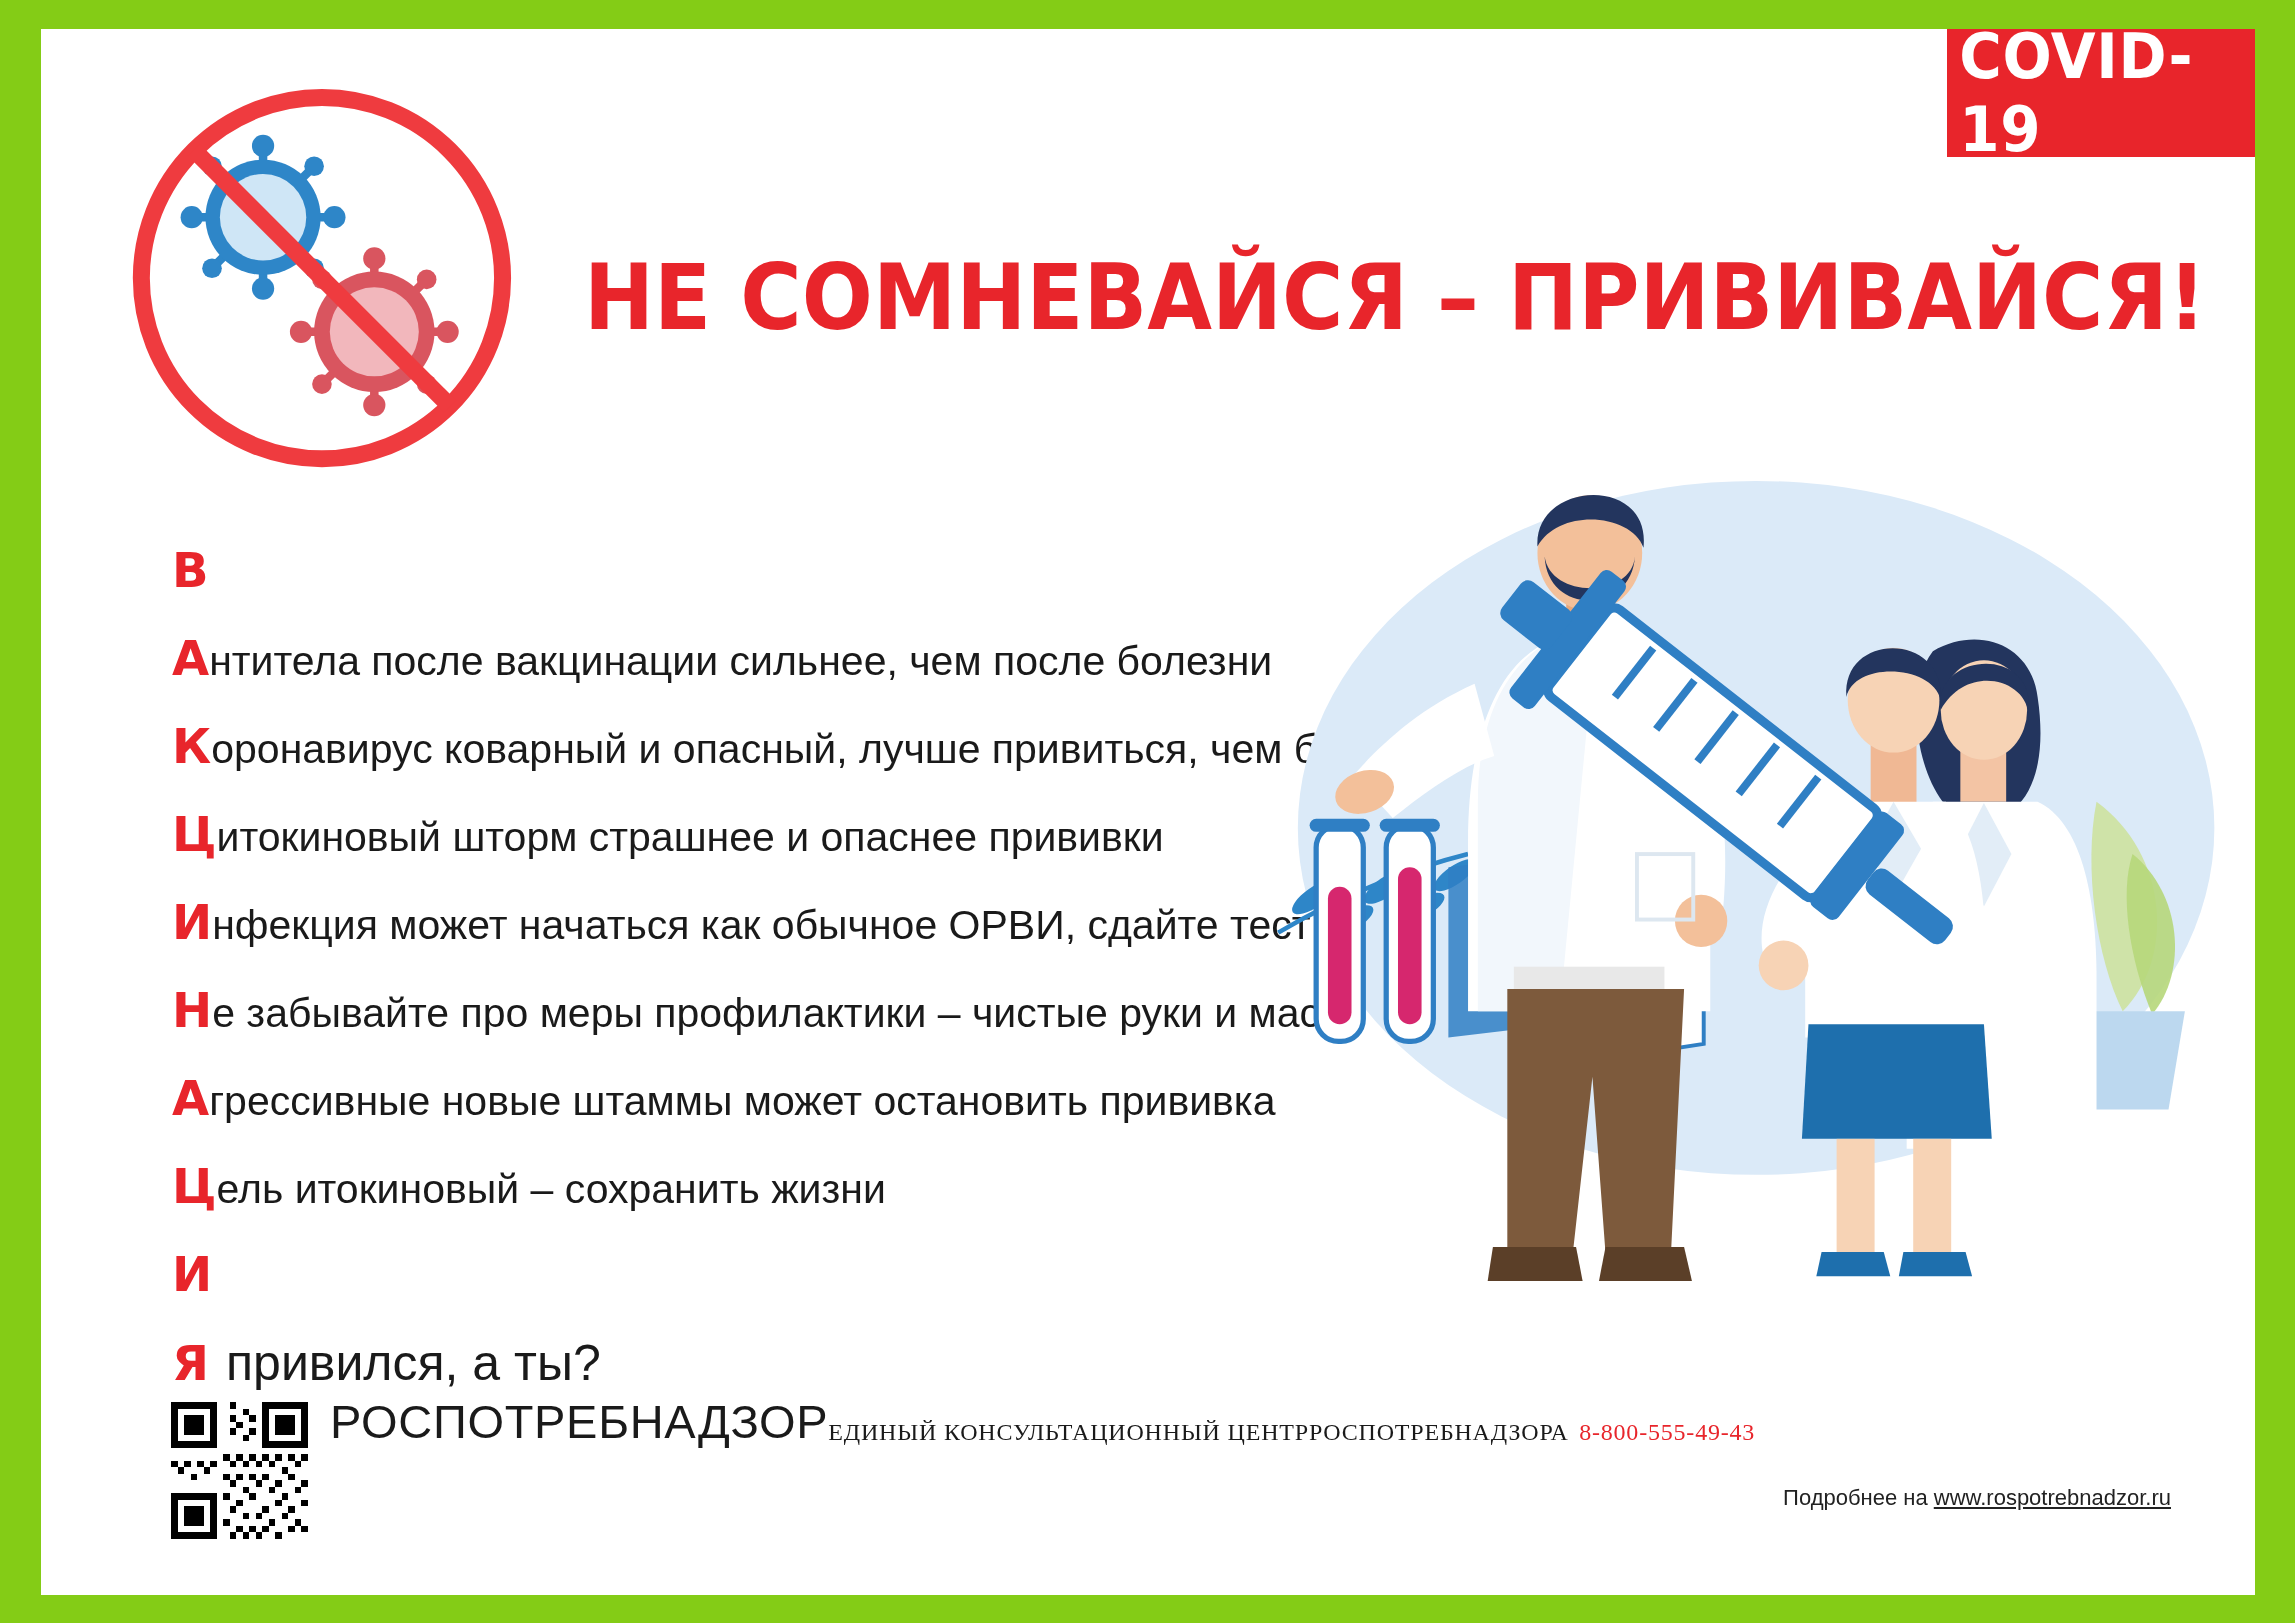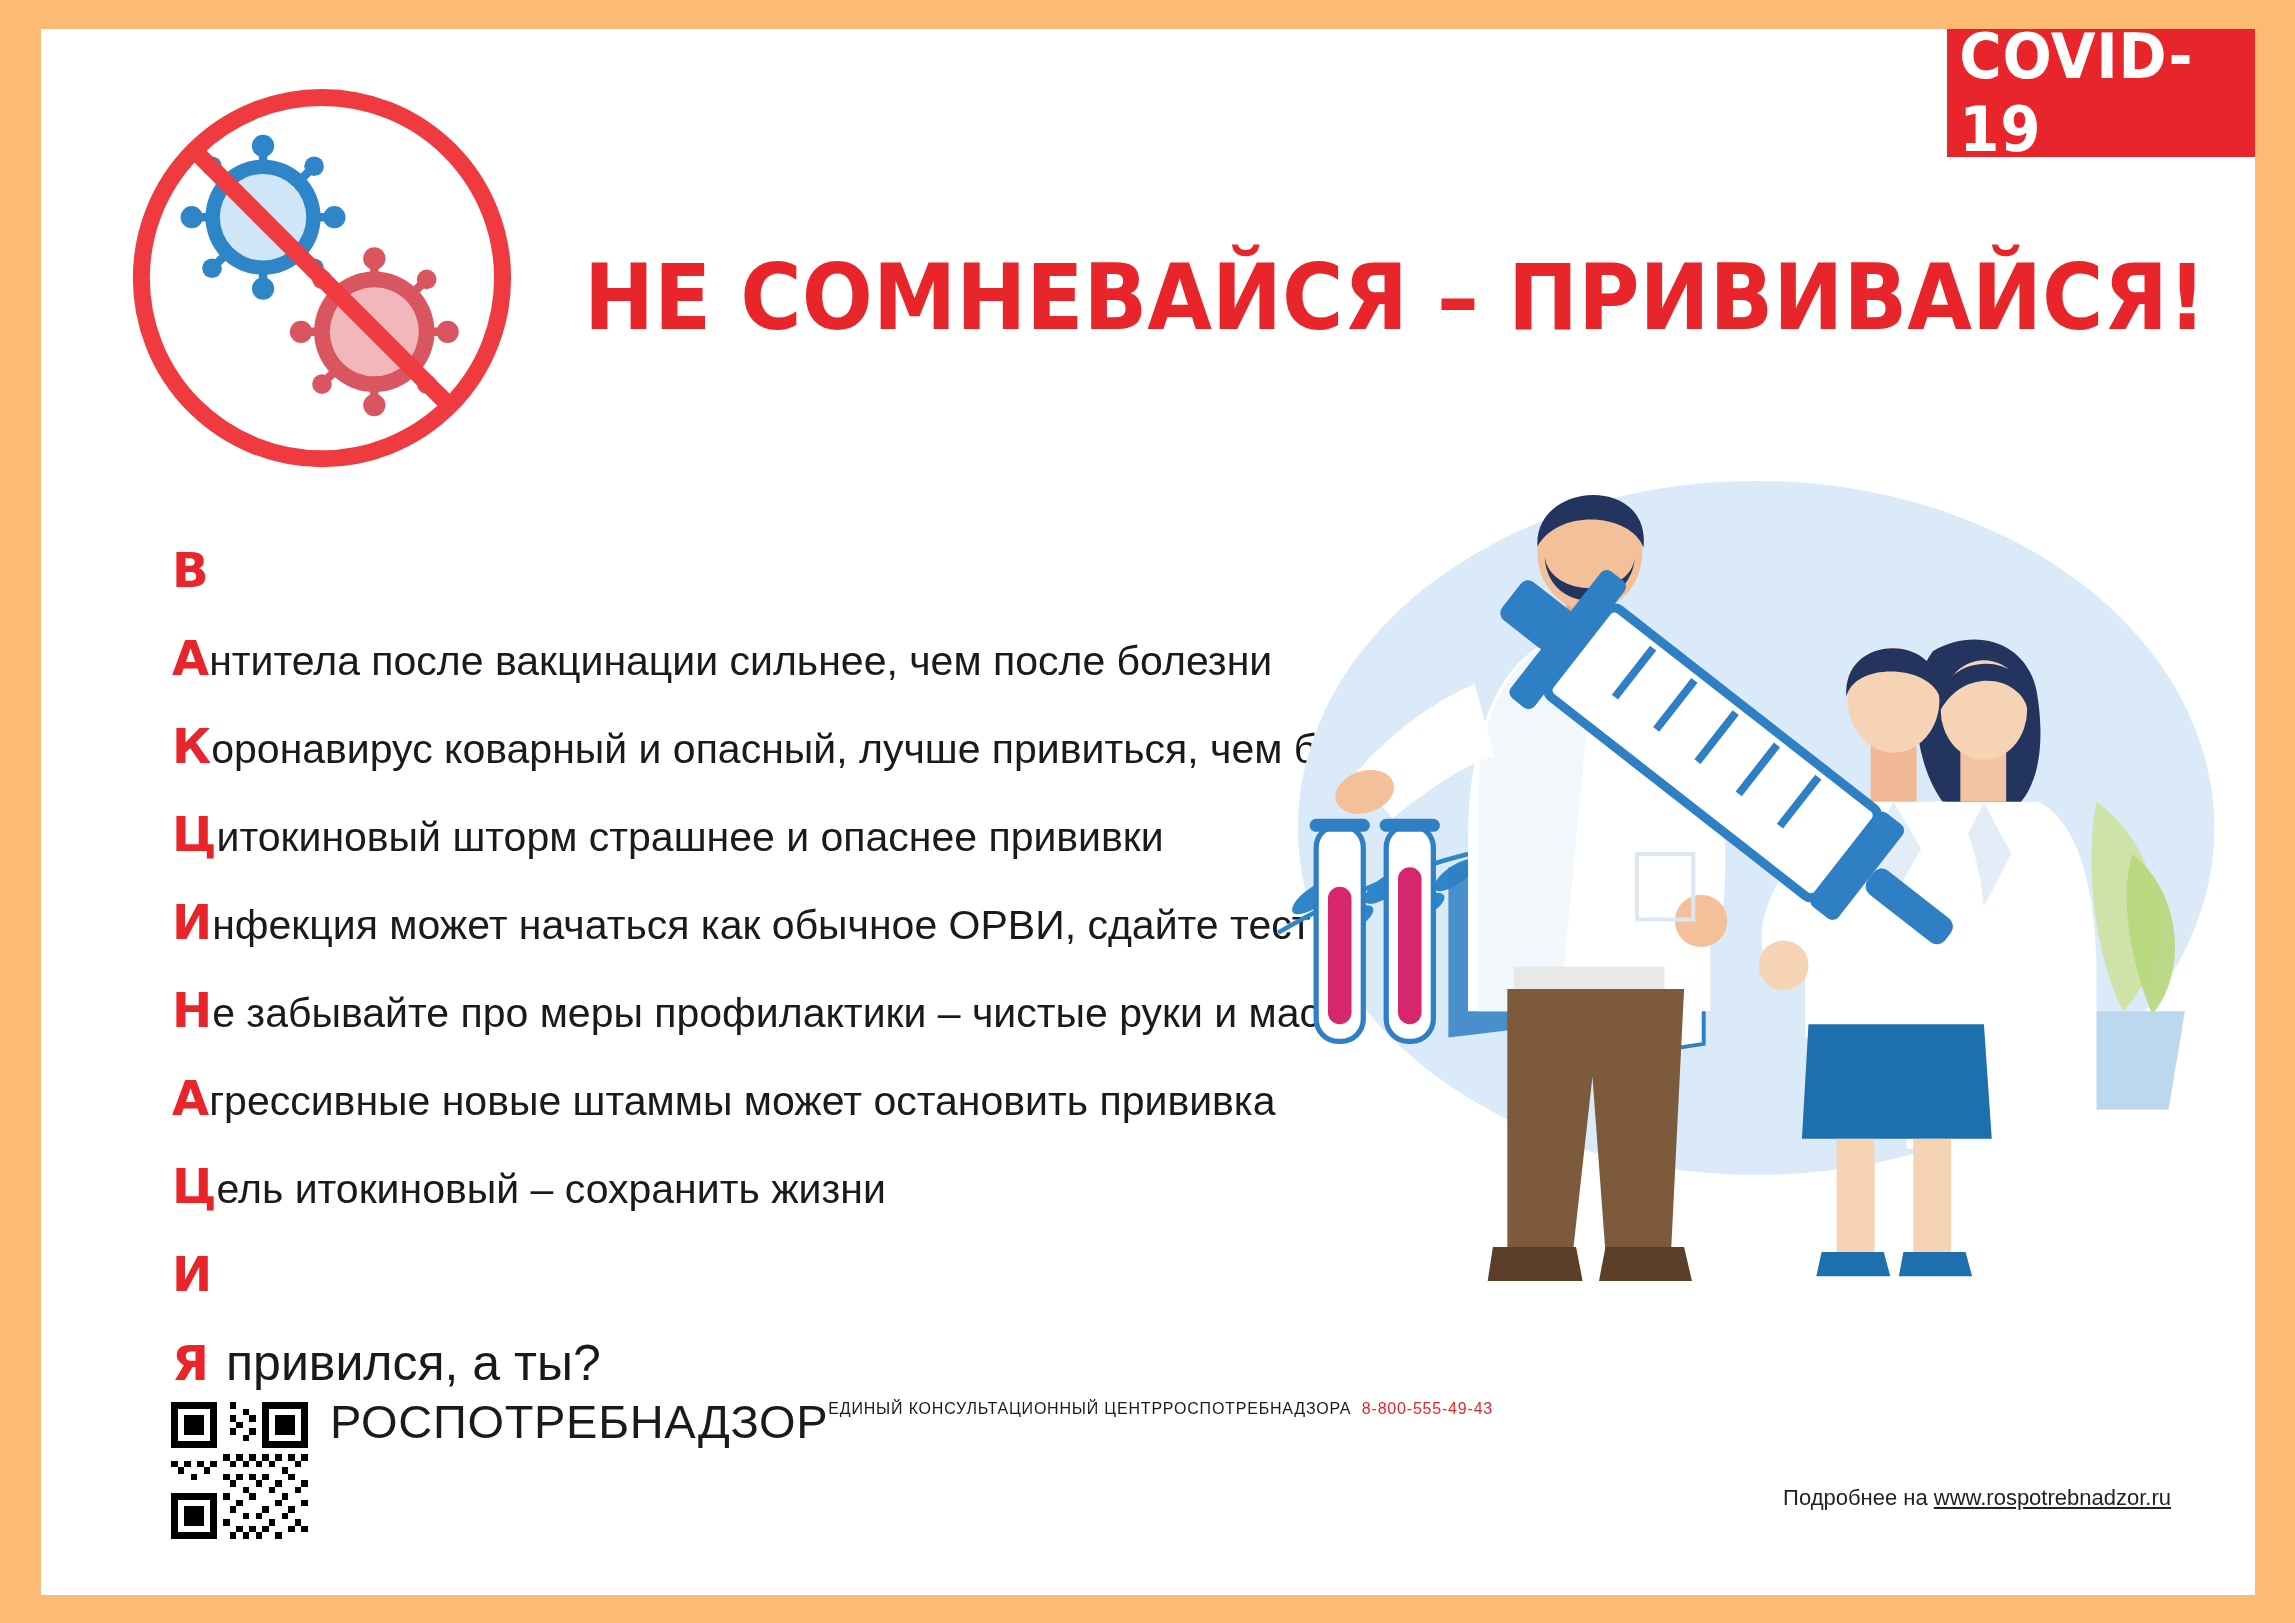--- a/index.html
+++ b/index.html
@@ -11,21 +11,21 @@
     width: 2295px;
     height: 1623px;
     font-family: "Liberation Sans", sans-serif;
     overflow: hidden;
   }
 
   .poster {
     position: relative;
     width: 2295px;
     height: 1623px;
-    background: #fdba74;
+    background: #84cc16;
     box-sizing: border-box;
   }
   .sheet {
     position: absolute;
     left: 41px;
     top: 29px;
     width: 2214px;
     height: 1566px;
     background: #ffffff;
     overflow: hidden;
@@ -139,25 +139,26 @@
   }
   .org-name {
     font-family: "Liberation Sans", sans-serif;
     font-size: 47px;
     color: #1a1a1a;
     letter-spacing: 0.7px;
     line-height: 1.05;
     margin-bottom: 10.5px;
   }
   .center-line {
-    font-family: Liberation Sans, sans-serif;
-    font-size: 16px;
+    font-family: Liberation Serif, serif;
+    font-size: 24px;
     color: #1a1a1a;
     letter-spacing: 0.8px;
     line-height: 1.5;
+    margin-top: 17px;
   }
   .phone {
     color: #e8252b;
     padding-left: 10.5px;
   }
   .more-info {
     position: absolute;
     right: 84px;
     bottom: 84px;
     font-family: Liberation Sans, sans-serif;

